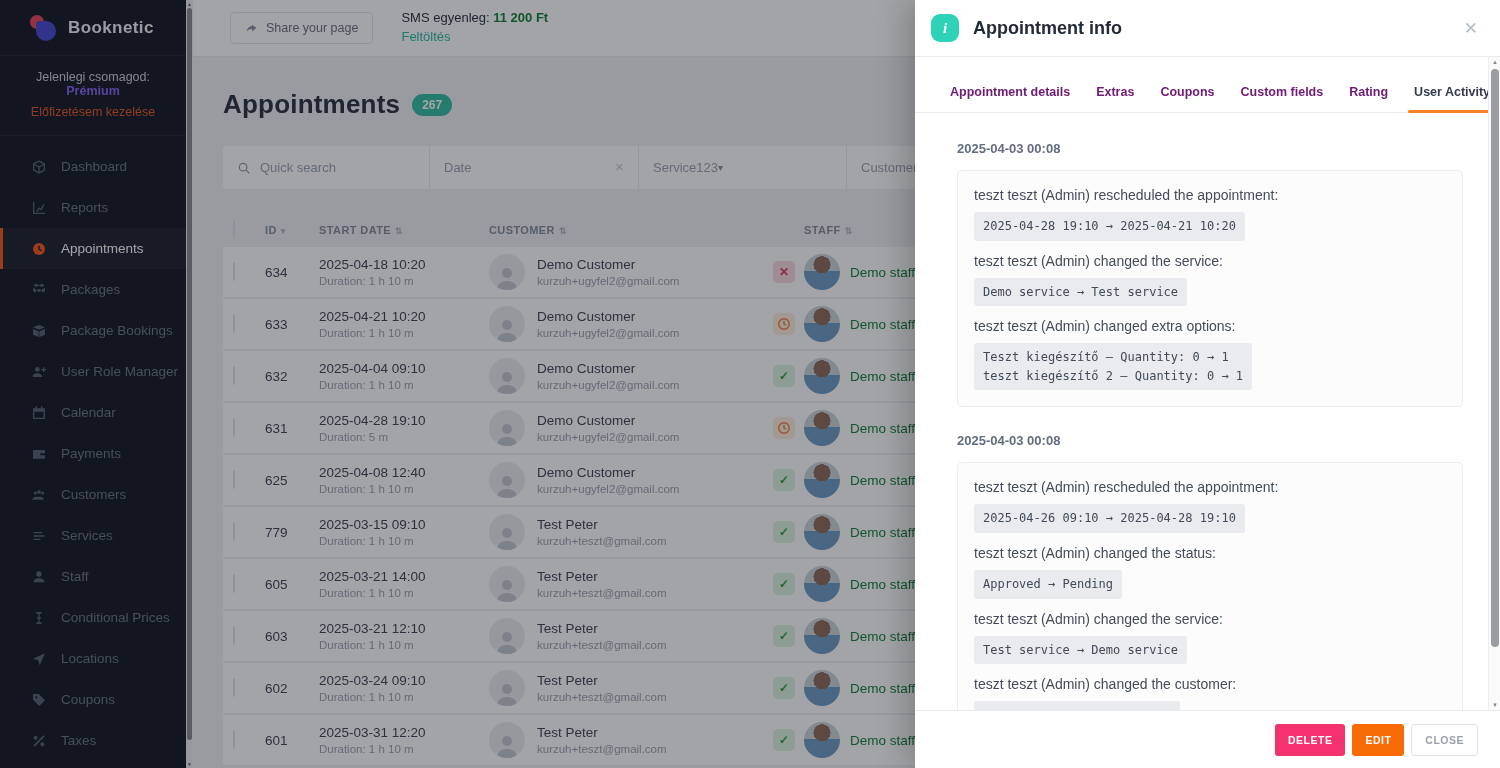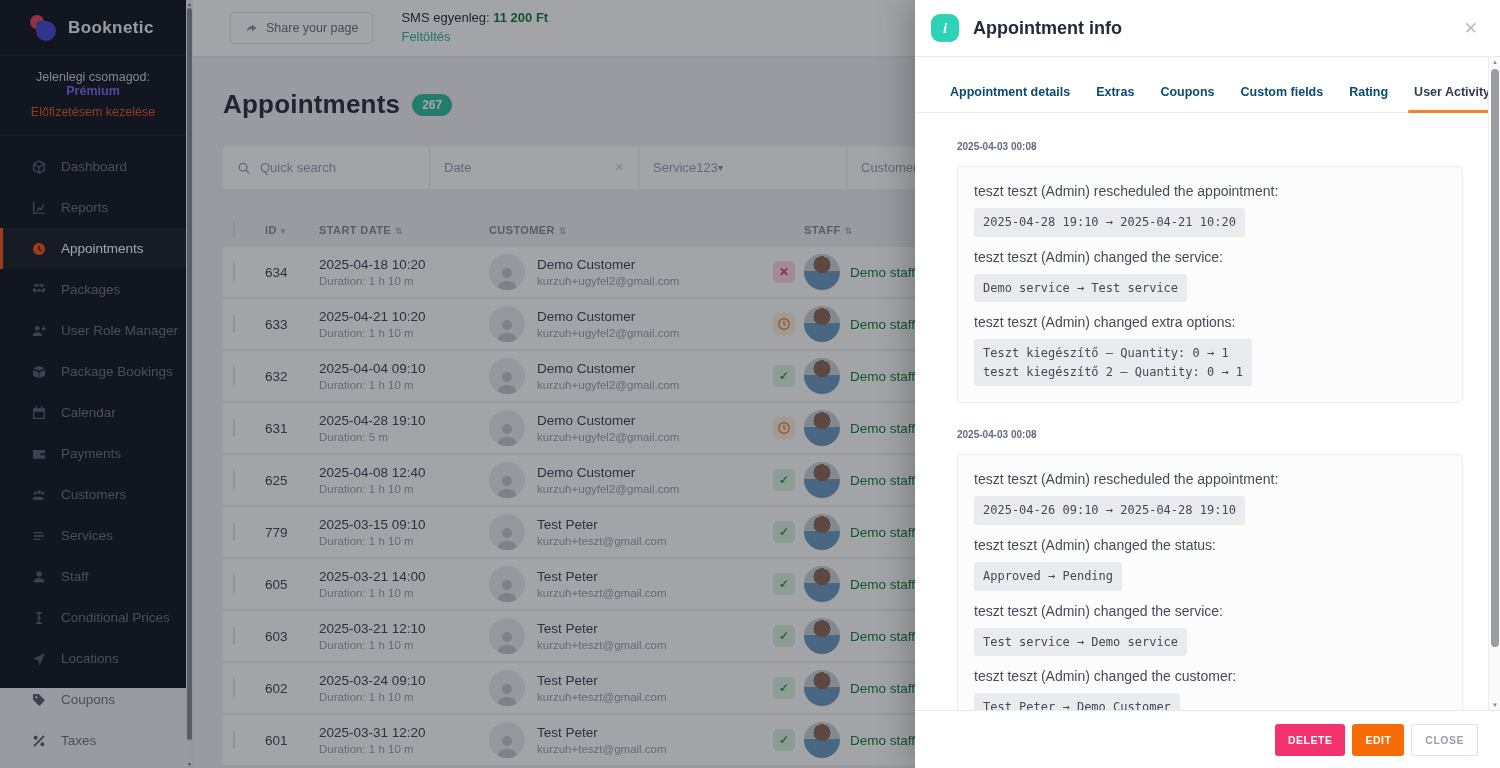--- a/index.html
+++ b/index.html
@@ -1,20 +1,20 @@
 <!DOCTYPE html>
 <html><head>
 <meta charset="utf-8">
 <style>
   * { margin:0; padding:0; box-sizing:border-box; }
   html,body { width:1500px; height:768px; overflow:hidden; font-family:"Liberation Sans", sans-serif; background:#eff1f4; }
   .app { position:relative; width:1500px; height:768px; }
 
   
-  .sidebar { position:absolute; left:0; top:0; width:186px; height:688px; background:#161b26; z-index:1; }
+  .sidebar { position:absolute; left:0; top:0; width:186px; height:768px; background:#161b26; z-index:1; }
   .logo-row { display:flex; align-items:center; gap:12px; padding:15px 0 14px 30px; border-bottom:1px solid #222835; }
   .logo-mark { position:relative; width:26px; height:26px; }
   .logo-mark .blob-red { position:absolute; left:0; top:0; width:14px; height:14px; border-radius:7px 7px 2px 7px; background:#e8485b; }
   .logo-mark .blob-purple { position:absolute; left:6px; top:6px; width:20px; height:20px; border-radius:4px 10px 10px 10px; background:#4a4ad0; }
   .logo-text { color:#eef0f4; font-size:17px; font-weight:700; letter-spacing:.4px; }
   .plan-box { padding:14px 10px 16px; text-align:center; border-bottom:1px solid #222835; }
   .plan-line1 { font-size:12.5px; color:#c9ced8; }
   .plan-line1 b { color:#8a63f0; font-weight:700; }
   .plan-line2 { margin-top:7px; font-size:12.5px; color:#e4572e; cursor:pointer; }
   .nav { padding-top:10px; }
@@ -90,25 +90,25 @@
   .overlay { position:absolute; inset:0; background:rgba(13,17,23,.38); z-index:5; }
 
   
   .modal { position:absolute; top:0; right:0; width:585px; height:768px; background:#fff; z-index:10; box-shadow:-8px 0 30px rgba(0,0,0,.22); display:flex; flex-direction:column; }
   .m-header { height:57px; border-bottom:1px solid #e8ebef; display:flex; align-items:center; padding:0 22px 0 16px; flex:0 0 57px; }
   .m-icon { width:28px; height:28px; border-radius:9px; background:#2ed3b7; color:#fff; font-size:15px; font-weight:700; font-family:"Liberation Serif",serif; font-style:italic; display:flex; align-items:center; justify-content:center; }
   .m-title { margin-left:14px; font-size:18px; font-weight:600; color:#222b38; }
   .m-close { margin-left:auto; color:#b6bdc7; font-size:17px; cursor:pointer; }
   .m-body { position:relative; flex:1; overflow:hidden; padding-right:12px; }
   .tabs { display:flex; gap:26px; padding:28px 25px 0 35px; border-bottom:1px solid #eaedf1; }
-  .tab { font-size:12.5px; font-weight:700; color:#0c4a6e; padding-bottom:13px; position:relative; cursor:pointer; white-space:nowrap; }
+  .tab { font-size:12.5px; font-weight:700; color:#701a75; padding-bottom:13px; position:relative; cursor:pointer; white-space:nowrap; }
   .tab.active { color:#323c4e; }
   .tab.active::after { content:""; position:absolute; left:-6px; right:-6px; bottom:-1px; height:3px; background:#f7822a; border-radius:2px; }
   .m-content { padding:28px 25px 0 42px; }
-  .grp-head { font-size:10px; font-weight:700; color:#626d7e; }
+  .grp-head { font-size:13px; font-weight:700; color:#626d7e; }
   .grp-card { margin-top:14px; background:#fcfcfd; border:1px solid #ecedf0; border-radius:5px; padding:4px 16px 16px; margin-bottom:26px; }
   .entry-text { font-size:14px; color:#434c59; margin-top:12px; }
   .entry-code { display:inline-block; margin-top:9px; background:#e9ebee; border-radius:3px; padding:5px 9px; font-family:"DejaVu Sans Mono",monospace; font-size:12px; color:#414a57; line-height:1.55; white-space:pre-line; }
   .m-scroll { position:absolute; top:0; right:0; width:12px; height:100%; background:#fafafa; border-left:1px solid #ededed; }
   .m-scroll .thumb { position:absolute; left:2px; top:12px; width:8px; height:578px; background:#9a9da1; border-radius:4px; }
   .m-scroll .arr { position:absolute; left:0; width:12px; text-align:center; font-size:6px; color:#85888c; }
   .m-footer { flex:0 0 58px; border-top:1px solid #e8ebef; display:flex; align-items:center; justify-content:flex-end; gap:7px; padding-right:22px; background:#fff; }
   .btn { height:32px; border:none; border-radius:3px; font-size:10.5px; font-weight:700; letter-spacing:.5px; cursor:pointer; font-family:"Liberation Sans",sans-serif; padding:0 13px; }
   .btn.delete { background:#f4326e; color:#fff; }
   .btn.edit { background:#f96b07; color:#fff; }
@@ -161,33 +161,33 @@
         <span class="nico">
             <svg viewBox="0 0 24 24">
               <path d="M8 2.5 12.5 5 8 7.5 3.5 5 8 2.5zM16 2.5 20.5 5 16 7.5 11.5 5 16 2.5zM12 10l4.5 2.5L12 15l-4.5-2.5L12 10zM3 8.5l4.5 2.5v5L3 13.5v-5zM21 8.5v5L16.5 16v-5L21 8.5z"></path>
             </svg>
           </span>
         <span class="nlbl">Packages</span>
       </div>
       <div class="nav-item">
         <span class="nico">
             <svg viewBox="0 0 24 24">
+              <path d="M3 6.5 12 3l9 3.5-9 3.5L3 6.5zM3 9l8.5 3.4V21L3 17.6V9zm18 0v8.6L12.5 21v-8.6L21 9z"></path>
+            </svg>
+          </span>
+        <span class="nlbl">Package Bookings</span>
+      </div>
+      <div class="nav-item">
+        <span class="nico">
+            <svg viewBox="0 0 24 24">
               <circle cx="9.5" cy="8" r="3.5"></circle>
               <path d="M2.5 19.5c0-3.6 3.1-5.5 7-5.5s7 1.9 7 5.5h-14zM18 5h2v2.5h2.5v2H20V12h-2V9.5h-2.5v-2H18V5z"></path>
             </svg>
           </span>
         <span class="nlbl">User Role Manager</span>
-      </div>
-      <div class="nav-item">
-        <span class="nico">
-            <svg viewBox="0 0 24 24">
-              <path d="M3 6.5 12 3l9 3.5-9 3.5L3 6.5zM3 9l8.5 3.4V21L3 17.6V9zm18 0v8.6L12.5 21v-8.6L21 9z"></path>
-            </svg>
-          </span>
-        <span class="nlbl">Package Bookings</span>
       </div>
       <div class="nav-item">
         <span class="nico">
             <svg viewBox="0 0 24 24">
               <path d="M7 2h2v3H7V2zm8 0h2v3h-2V2zM3 5h18v16H3V5zm2 5v9h14v-9H5z"></path>
             </svg>
           </span>
         <span class="nlbl">Calendar</span>
       </div>
       <div class="nav-item">

